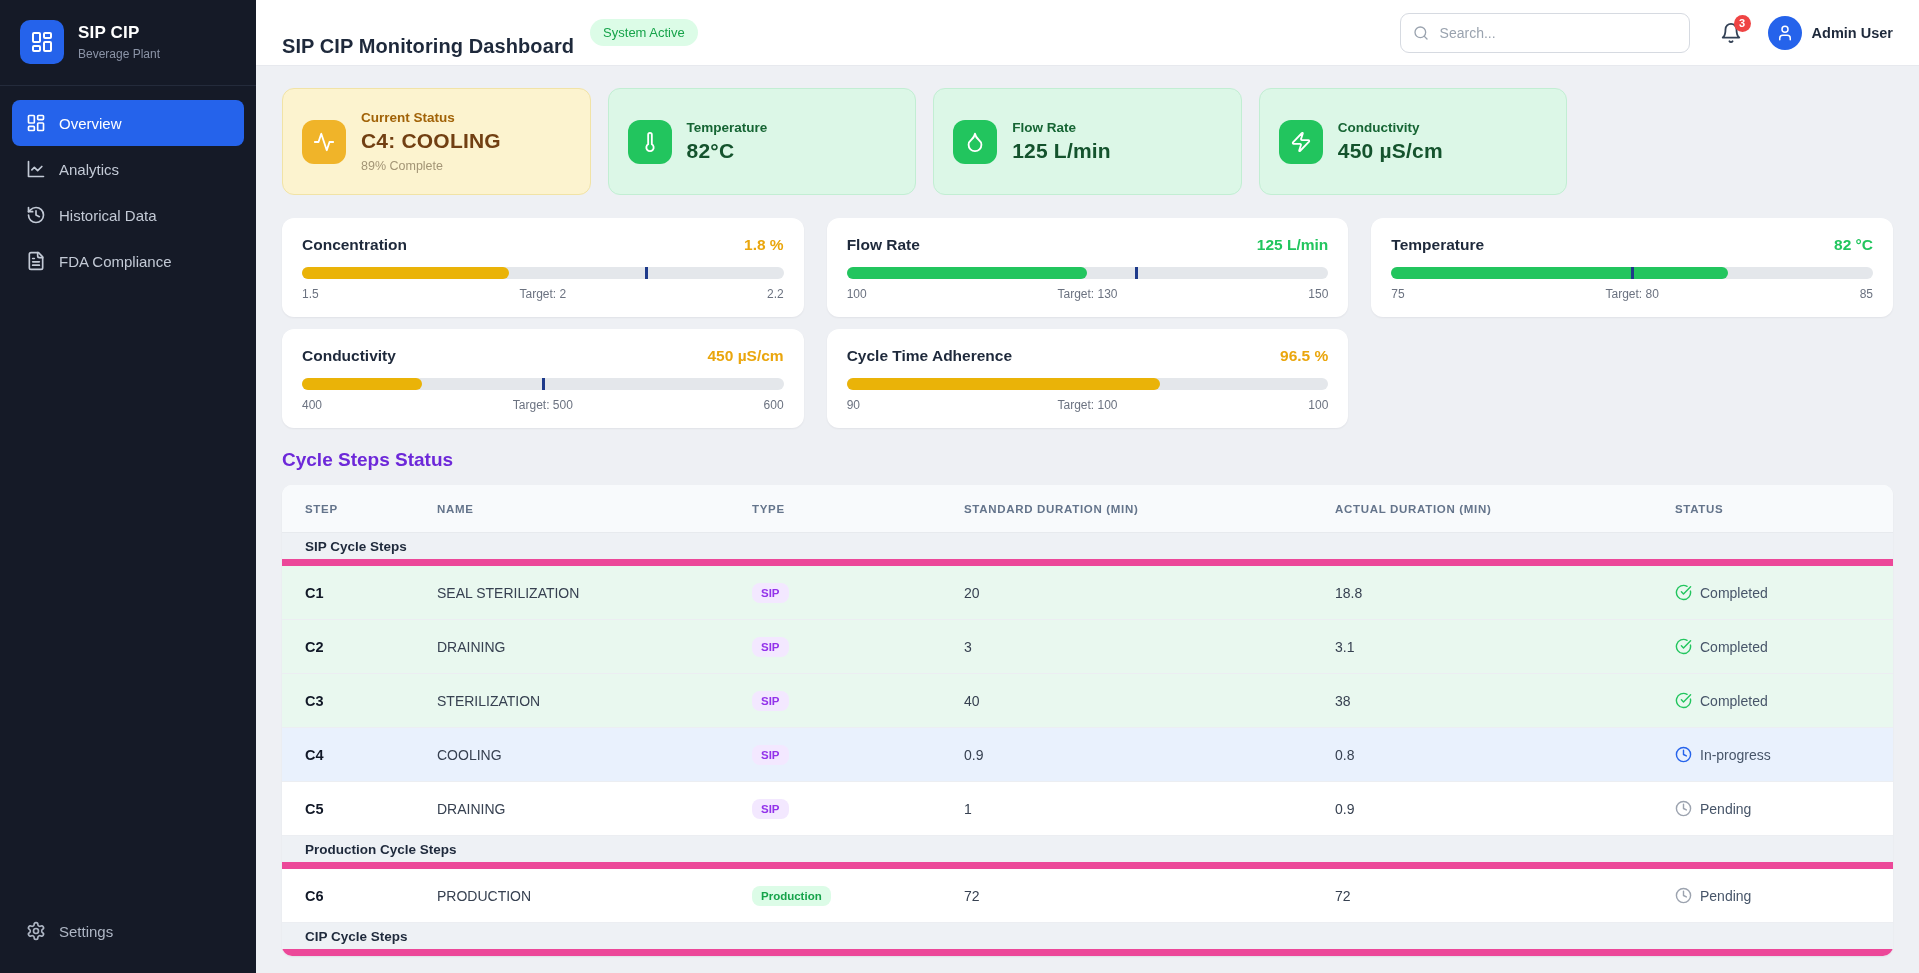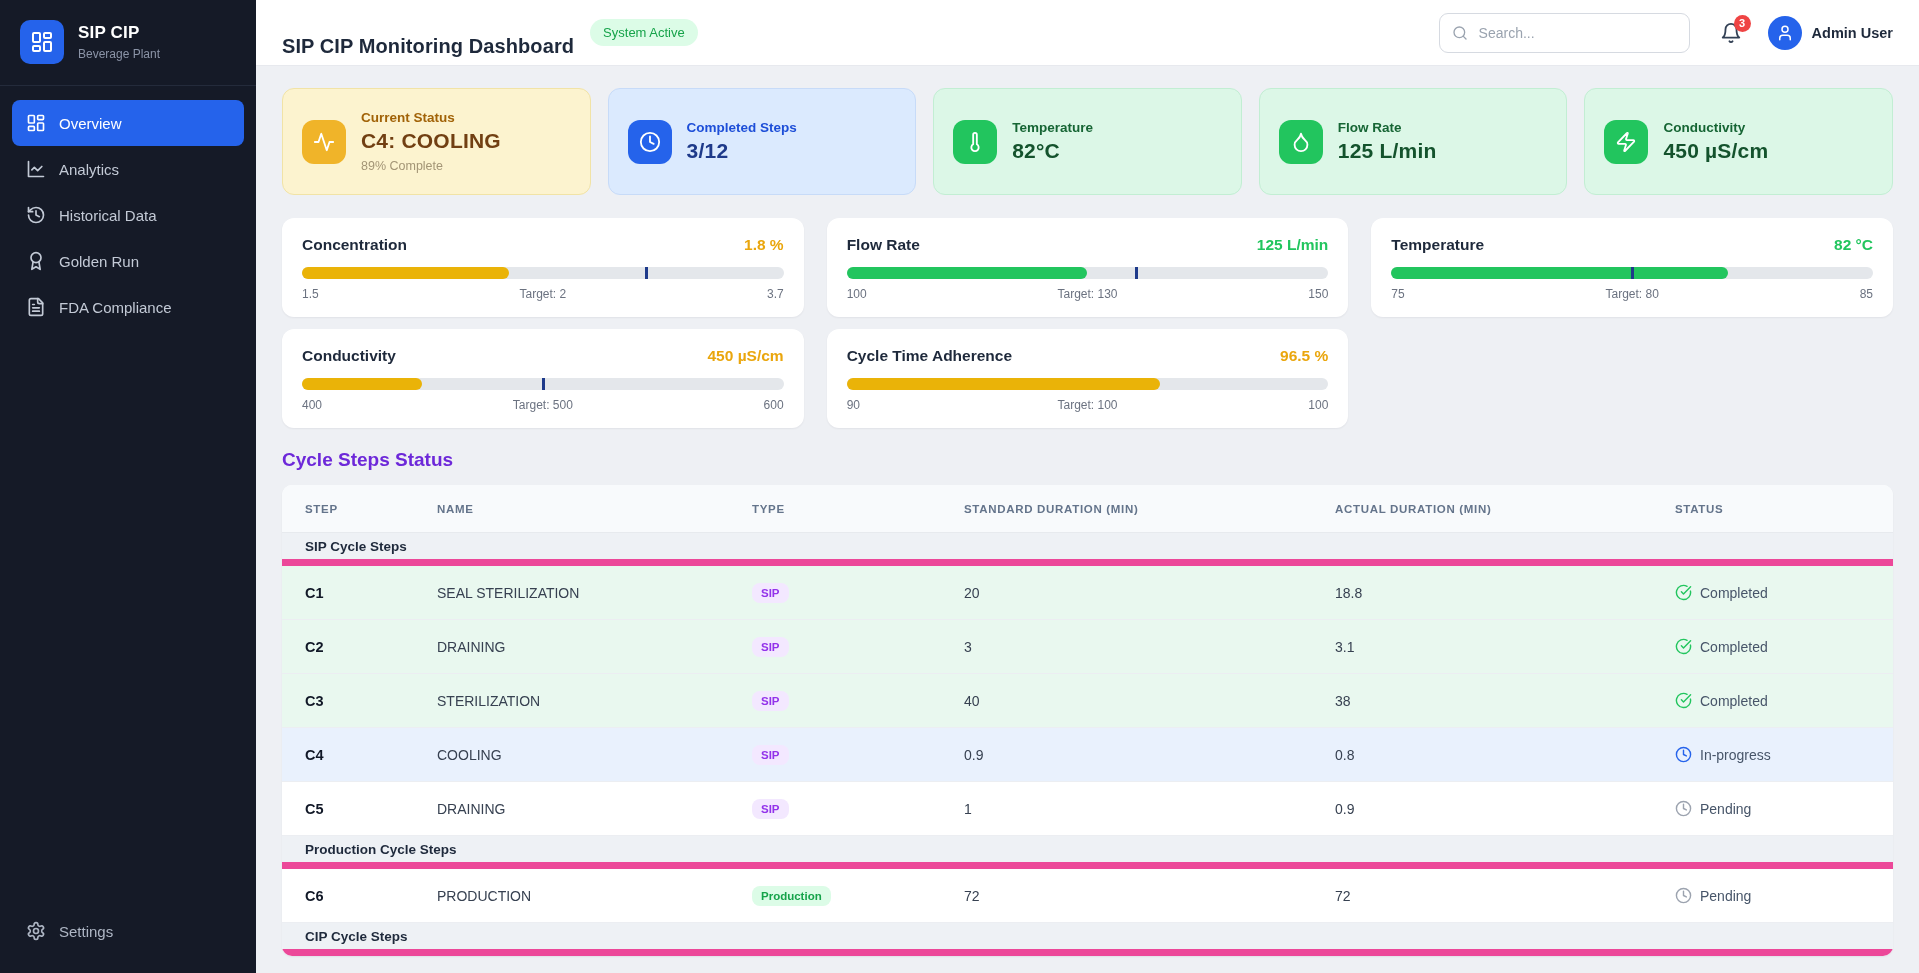--- a/index.html
+++ b/index.html
@@ -37,21 +37,21 @@
   
   .main { flex: 1; display: flex; flex-direction: column; min-width: 0; }
   .topbar {
     height: 66px; flex-shrink: 0; background: #ffffff; border-bottom: 1px solid #e7e9ee;
     display: flex; align-items: center; padding: 0 26px;
   }
   .topbar-title { font-size: 20px; font-weight: bold; color: #1e293b; letter-spacing: .1px; margin-top: 28px; }
   .badge-active { margin-left: 16px; background: #dcfce7; color: #16a34a; font-size: 13px; padding: 6px 13px; border-radius: 999px; }
   .topbar-right { margin-left: auto; display: flex; align-items: center; }
   .search {
-    width: 251px; height: 40px; background: #fff; border: 1px solid #d6dae1; border-radius: 9px;
+    width: 290px; height: 40px; background: #fff; border: 1px solid #d6dae1; border-radius: 9px;
     display: flex; align-items: center; gap: 9px; padding: 0 12px; color: #9aa3af;
   }
   .search input { border: none; outline: none; background: transparent; font-size: 14px; flex: 1; font-family: inherit; color: #334155; }
   .search input::placeholder { color: #9aa3af; }
   .bell-wrap { position: relative; margin-left: 30px; color: #334155; cursor: pointer; }
   .bell-badge {
     position: absolute; top: -7px; right: -9px; background: #ef4444; color: #fff;
     font-size: 11px; font-weight: bold; min-width: 17px; height: 17px; padding: 0 3px;
     border-radius: 999px; display: flex; align-items: center; justify-content: center;
   }
@@ -158,27 +158,20 @@
       <div class="nav-item">
         <svg viewBox="0 0 24 24" width="20" height="20" fill="none" stroke="currentColor" stroke-width="2" stroke-linecap="round" stroke-linejoin="round">
           <path d="M3 12a9 9 0 1 0 9-9 9.75 9.75 0 0 0-6.74 2.74L3 8"></path>
           <path d="M3 3v5h5"></path>
           <path d="M12 7v5l4 2"></path>
         </svg>
         <span>Historical Data</span>
       </div>
       <div class="nav-item">
         <svg viewBox="0 0 24 24" width="20" height="20" fill="none" stroke="currentColor" stroke-width="2" stroke-linecap="round" stroke-linejoin="round">
-          <circle cx="12" cy="8" r="6"></circle>
-          <path d="M15.477 12.89 17 22l-5-3-5 3 1.523-9.11"></path>
-        </svg>
-        <span>Golden Run</span>
-      </div>
-      <div class="nav-item">
-        <svg viewBox="0 0 24 24" width="20" height="20" fill="none" stroke="currentColor" stroke-width="2" stroke-linecap="round" stroke-linejoin="round">
           <path d="M15 2H6a2 2 0 0 0-2 2v16a2 2 0 0 0 2 2h12a2 2 0 0 0 2-2V7Z"></path>
           <path d="M14 2v4a2 2 0 0 0 2 2h4"></path>
           <path d="M10 9H8"></path>
           <path d="M16 13H8"></path>
           <path d="M16 17H8"></path>
         </svg>
         <span>FDA Compliance</span>
       </div>
     </nav>
   <div class="nav nav-footer" id="nav-footer">
@@ -230,32 +223,20 @@
             <svg viewBox="0 0 24 24" width="22" height="22" fill="none" stroke="currentColor" stroke-width="2" stroke-linecap="round" stroke-linejoin="round">
               <path d="M22 12h-4l-3 9L9 3l-3 9H2"></path>
             </svg>
           </div>
           <div>
             <div class="kpi-label">Current Status</div>
             <div class="kpi-value">C4: COOLING</div>
             <div class="kpi-sub">89% Complete</div>
           </div>
         </div>
-        <div class="kpi blue">
-          <div class="icon-box">
-            <svg viewBox="0 0 24 24" width="22" height="22" fill="none" stroke="currentColor" stroke-width="2" stroke-linecap="round" stroke-linejoin="round">
-              <circle cx="12" cy="12" r="10"></circle>
-              <path d="M12 6v6l4 2"></path>
-            </svg>
-          </div>
-          <div>
-            <div class="kpi-label">Completed Steps</div>
-            <div class="kpi-value">3/12</div>
-          </div>
-        </div>
         <div class="kpi green">
           <div class="icon-box">
             <svg viewBox="0 0 24 24" width="22" height="22" fill="none" stroke="currentColor" stroke-width="2" stroke-linecap="round" stroke-linejoin="round">
               <path d="M14 4v10.54a4 4 0 1 1-4 0V4a2 2 0 0 1 4 0Z"></path>
             </svg>
           </div>
           <div>
             <div class="kpi-label">Temperature</div>
             <div class="kpi-value">82°C</div>
           </div>
@@ -289,21 +270,21 @@
             <span class="gauge-title">Concentration</span>
             <span class="gauge-value amber">1.8 %</span>
           </div>
           <div class="bar">
             <div class="bar-fill amber" style="width: 42.9%;"></div>
             <div class="bar-marker" style="left: calc(71.4% - 1px);"></div>
           </div>
           <div class="gauge-labels">
             <span class="g-min">1.5</span>
             <span class="g-target">Target: 2</span>
-            <span class="g-max">3.7</span>
+            <span class="g-max">2.2</span>
           </div>
         </div>
         <div class="gauge-card">
           <div class="gauge-head">
             <span class="gauge-title">Flow Rate</span>
             <span class="gauge-value green">125 L/min</span>
           </div>
           <div class="bar">
             <div class="bar-fill green" style="width: 50%;"></div>
             <div class="bar-marker" style="left: calc(60% - 1px);"></div>

